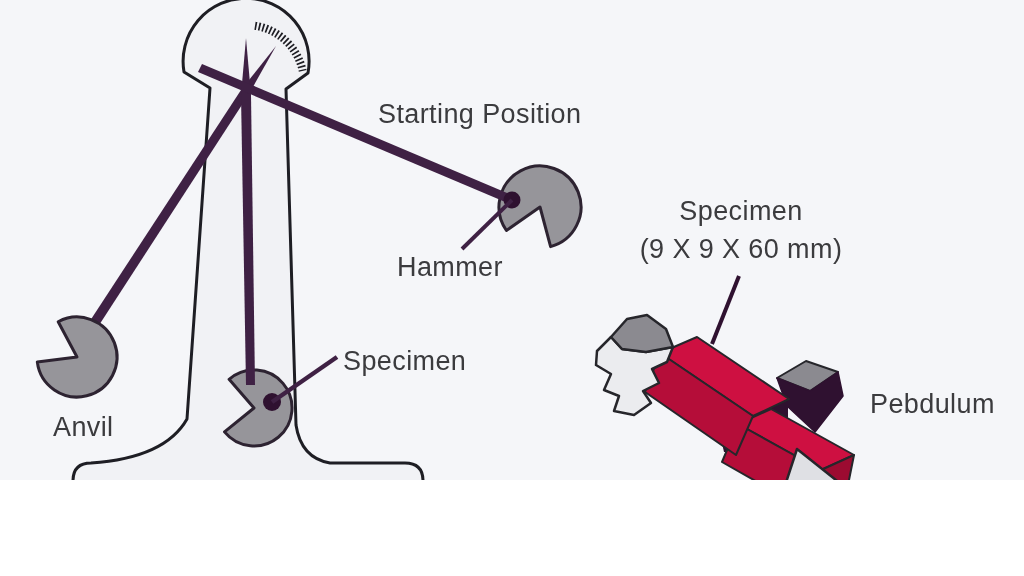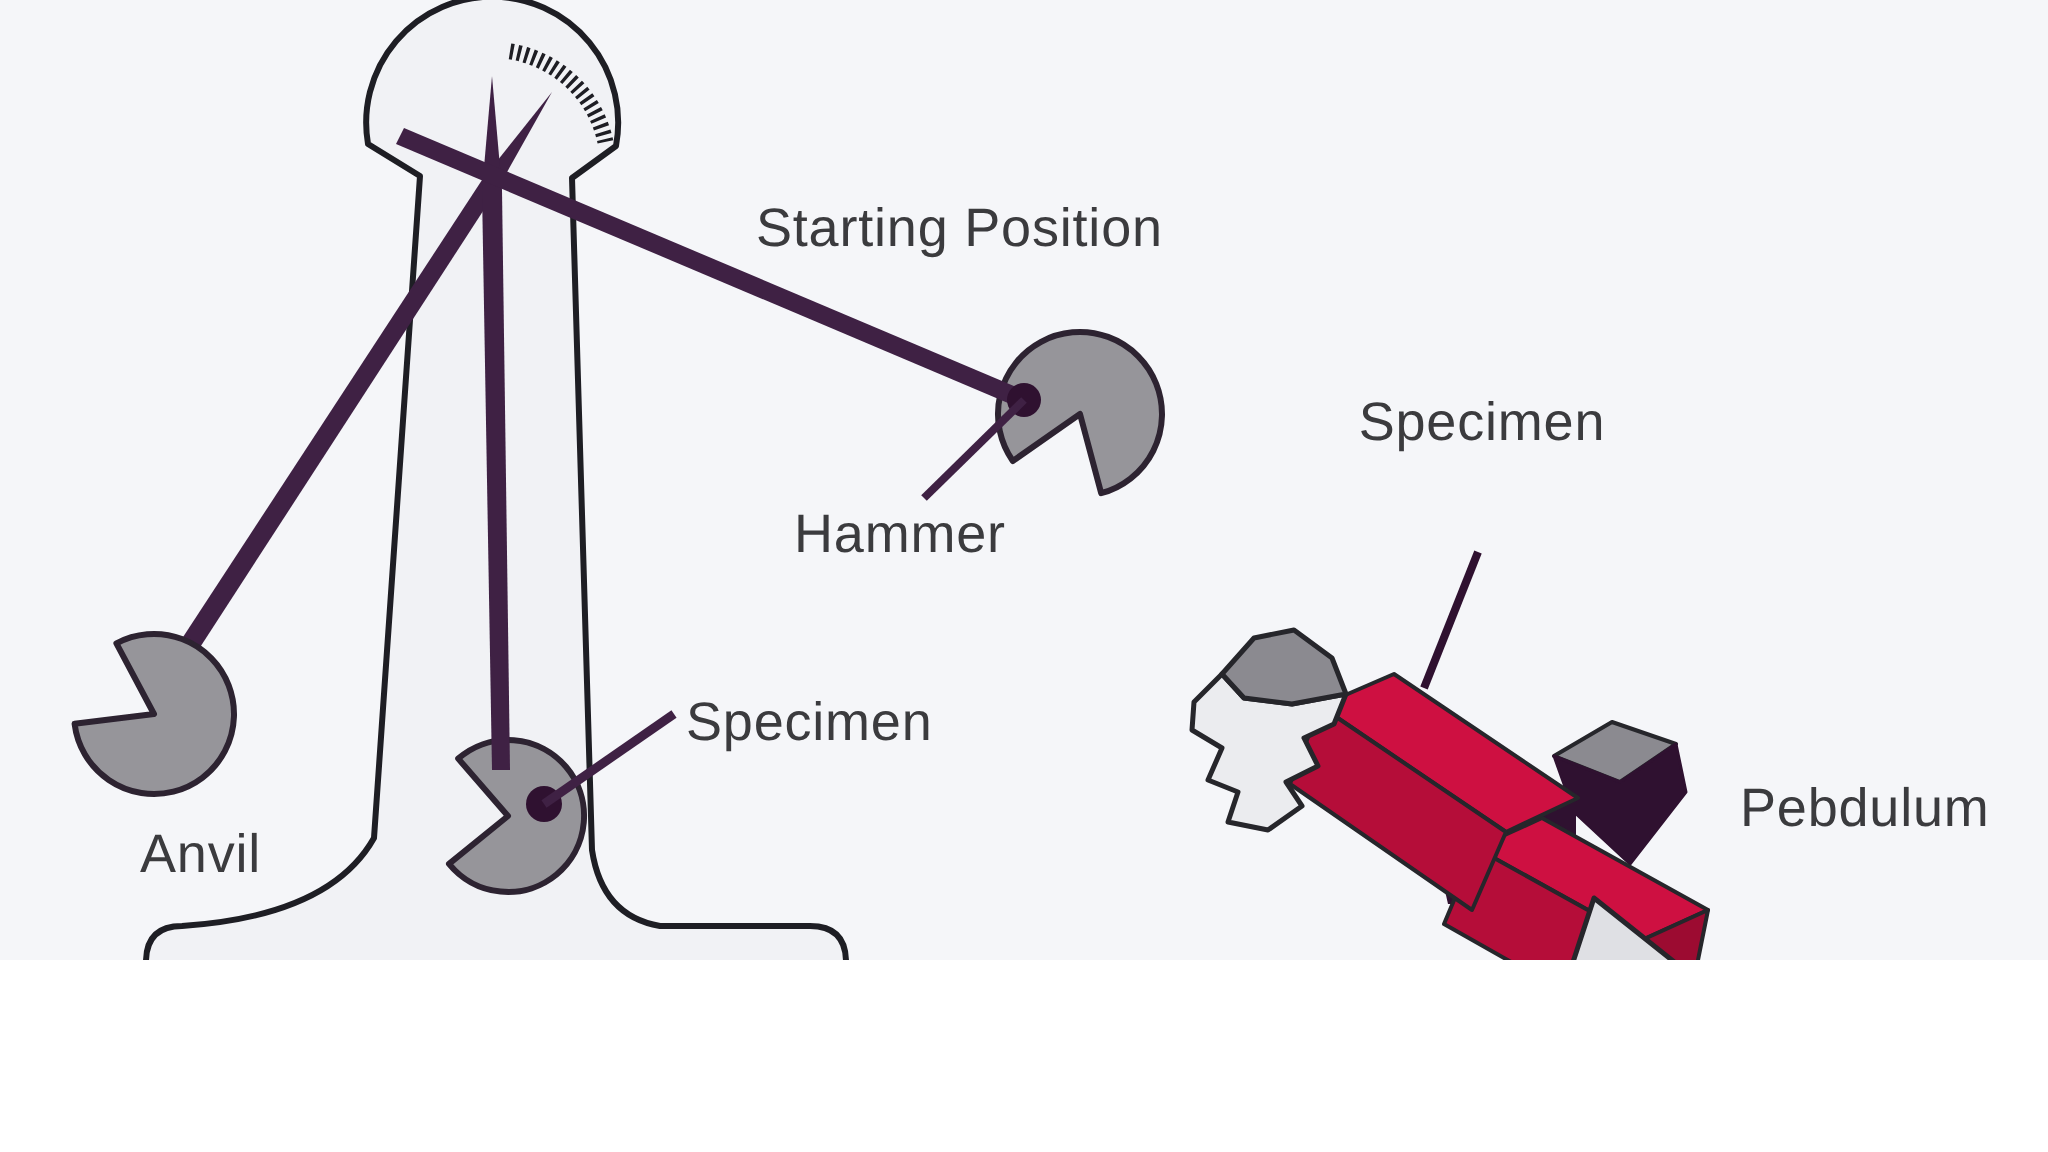--- a/index.html
+++ b/index.html
@@ -73,23 +73,24 @@
       <polygon points="611,337 627,319 647,315 666,329 673,347 646,352 622,349" stroke-width="2.5" stroke-linejoin="round" fill="#8b8a90" stroke="#26262b"></polygon>
 
       <polygon points="797,449 861,500 845,504 848,516 824,513 811,526 802,512 787,517 778,507" stroke-width="2.5" stroke-linejoin="round" fill="#dfe0e4" stroke="#26262b"></polygon>
     </g>
   </svg>
 
   <div class="label" style="left:378px;top:98px;">Starting Position</div>
 
   <div class="label" style="left:397px;top:251px;text-align:center;">Hammer</div>
 
-  <div class="label" style="left:70px;top:411px;">Anvil</div>
+  <div class="label" style="left:53px;top:411px;">Anvil</div>
 
   <div class="label" style="left:343px;top:345px;">Specimen</div>
 
   <div class="label-block" style="left:615px;top:192px;">
     <div>Specimen</div>
+    <div>(9 X 9 X 60 mm)</div>
   </div>
 
   <div class="label" style="left:846px;top:388px;margin-left:24px;">Pebdulum</div>
 
 </div>
 
 </body></html>

